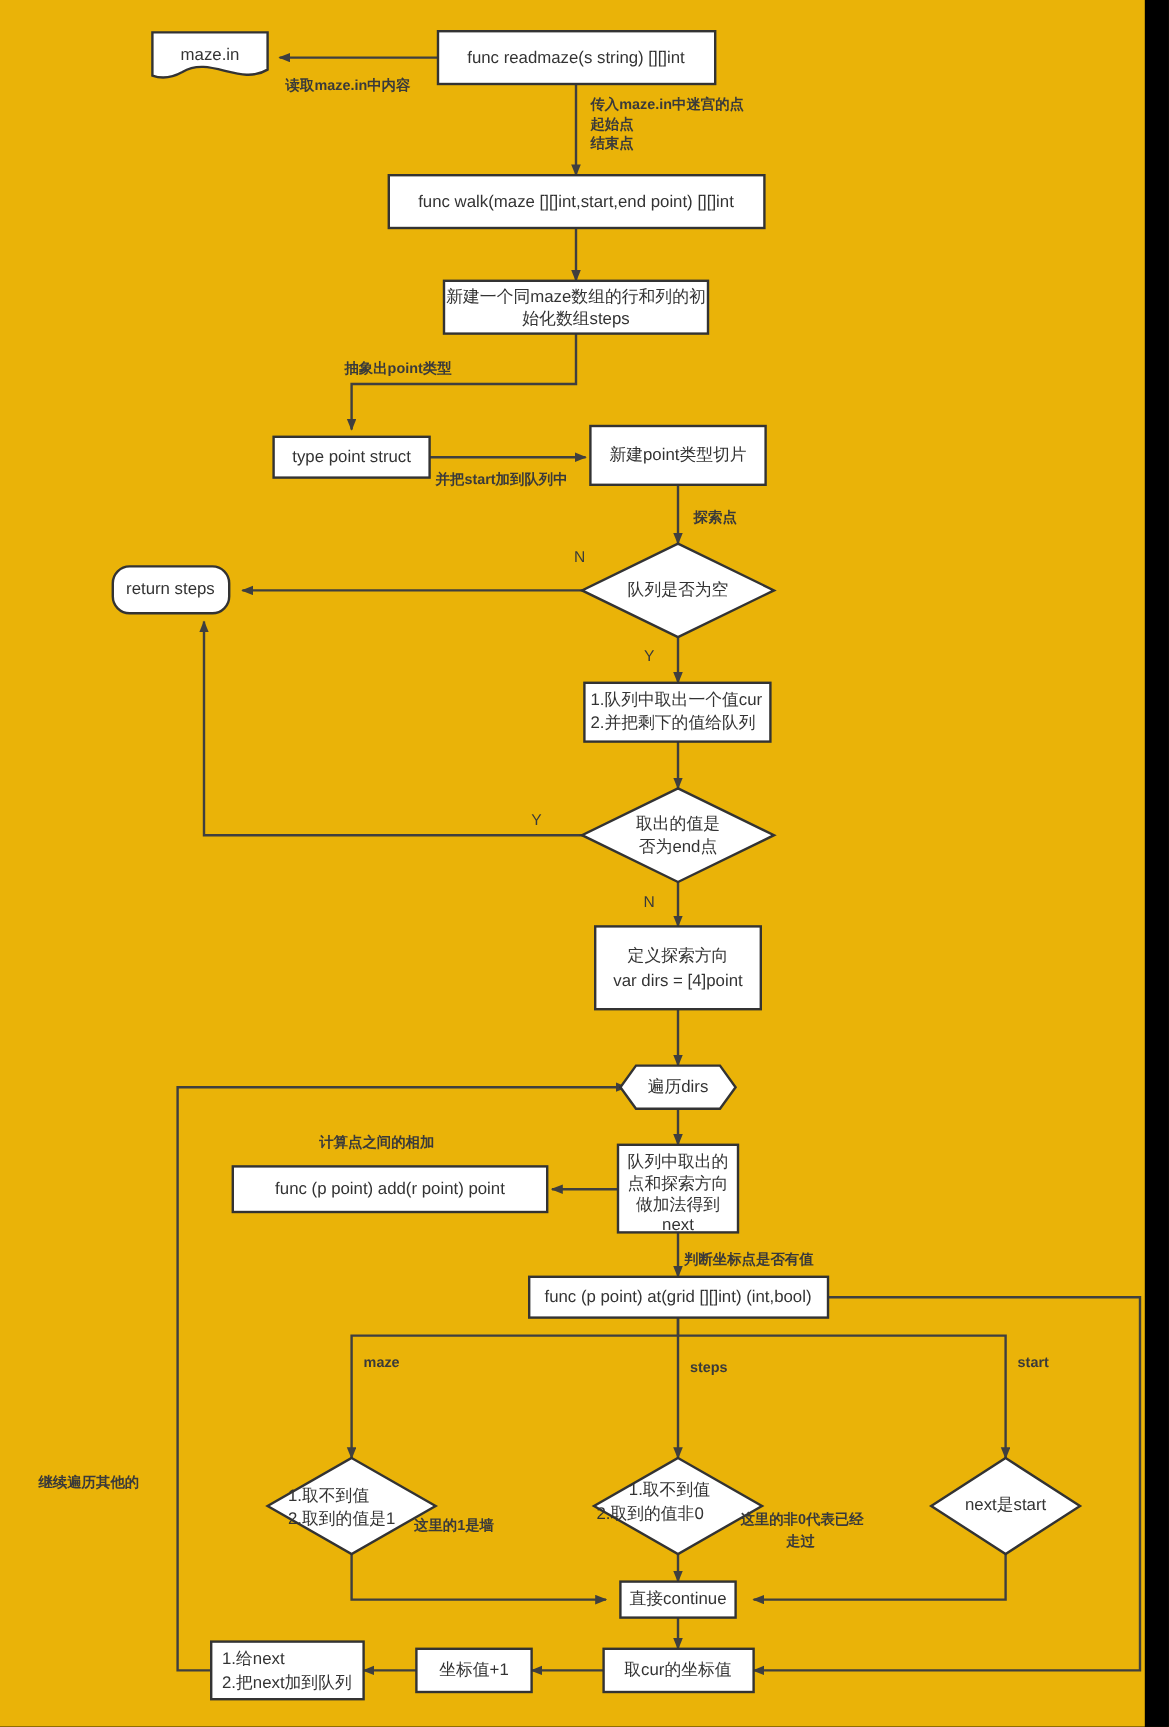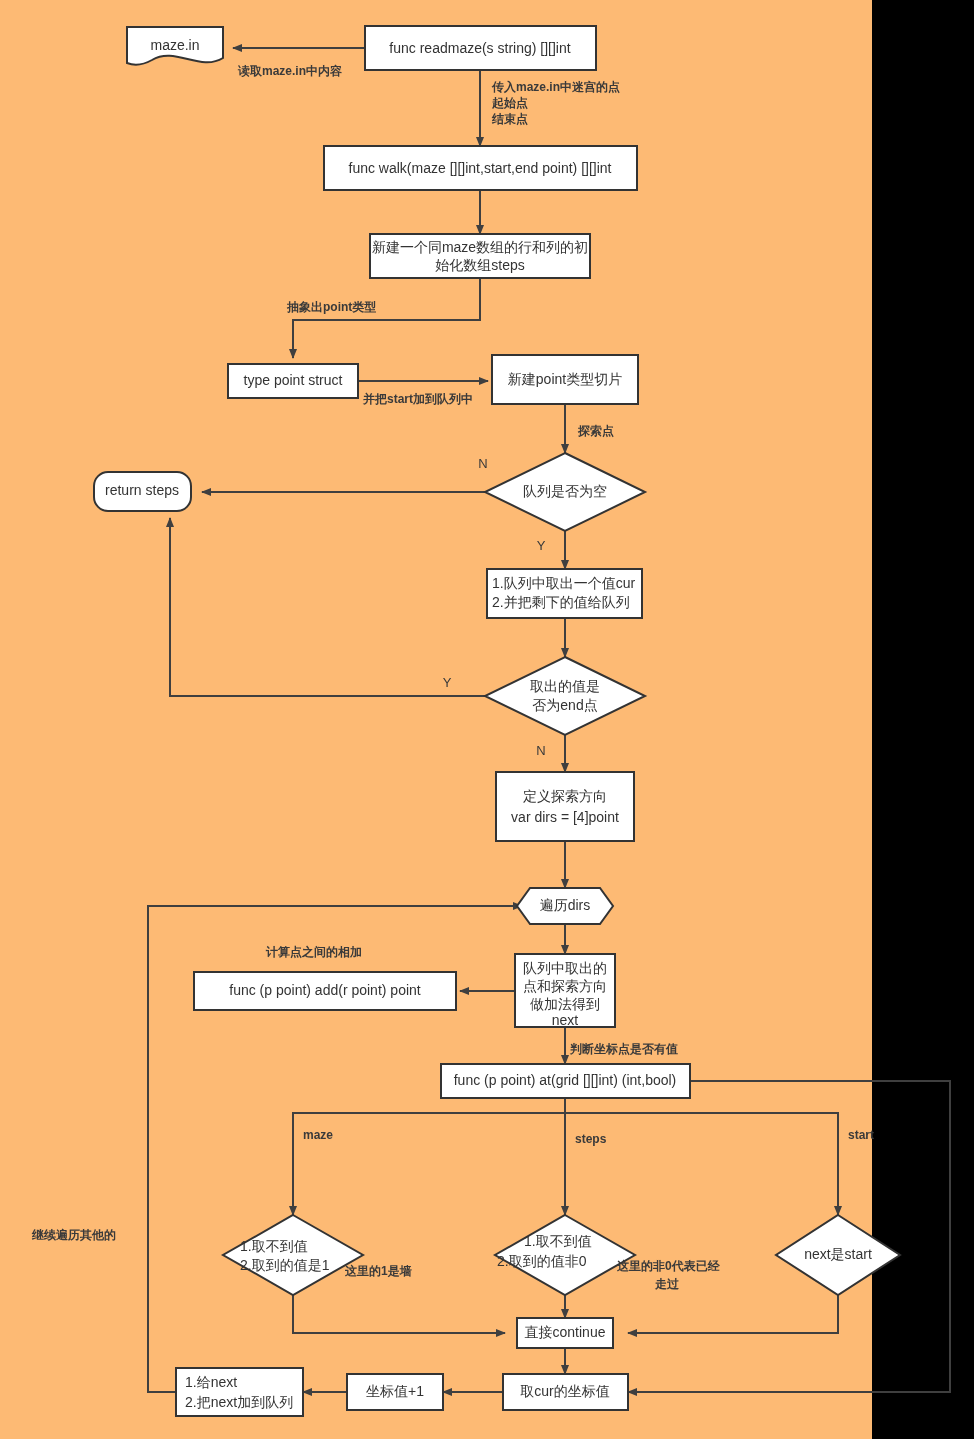--- a/index.html
+++ b/index.html
@@ -9,23 +9,23 @@
     background: #000000;
   }
   body {
     width: 974px;
     height: 1439px;
     overflow: hidden;
     font-family: "Liberation Sans", "DejaVu Sans", sans-serif;
   }
   #canvas {
     position: relative;
-    width: 872px;
+    width: 954px;
     height: 1439px;
-    background: #fdba74;
+    background: #eab308;
   }
   svg#diagram {
     position: absolute;
     top: 0;
     left: 0;
     width: 974px;
     height: 1439px;
   }
   .node-shape {
     fill: #ffffff;

